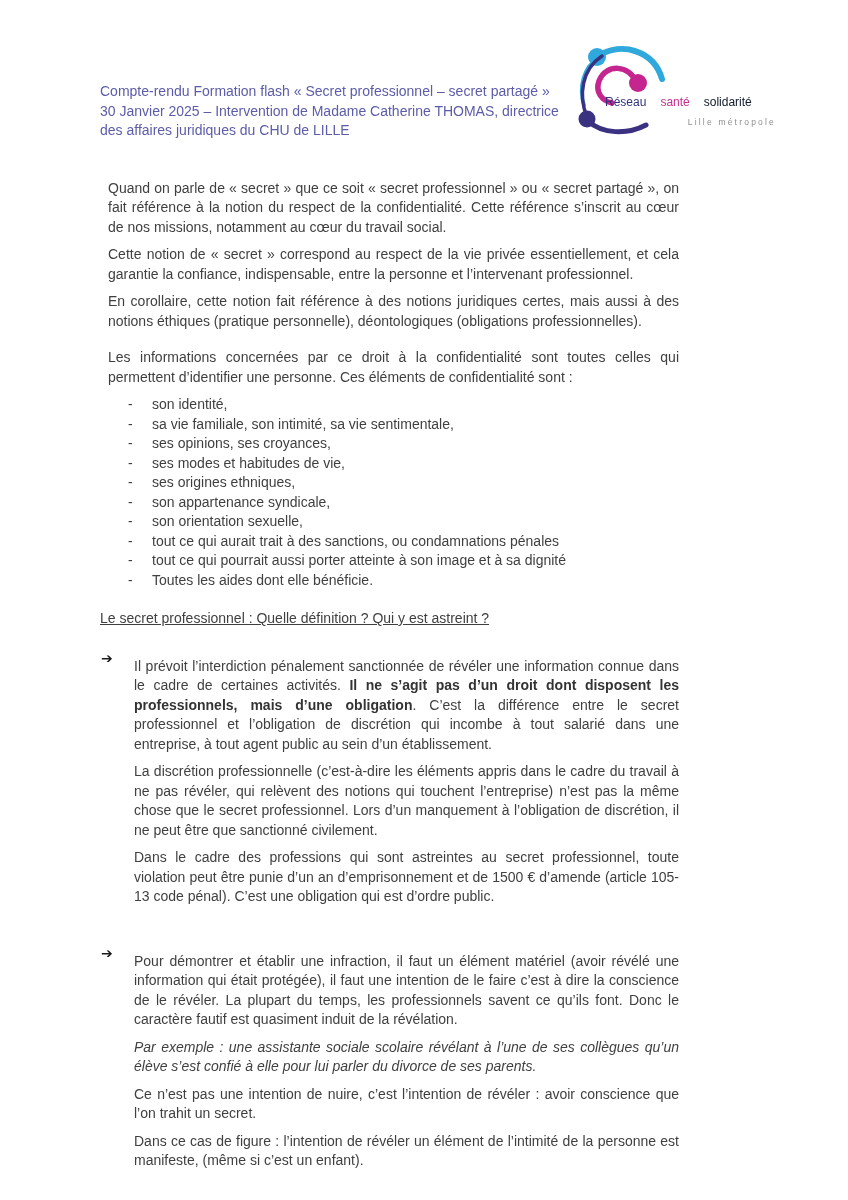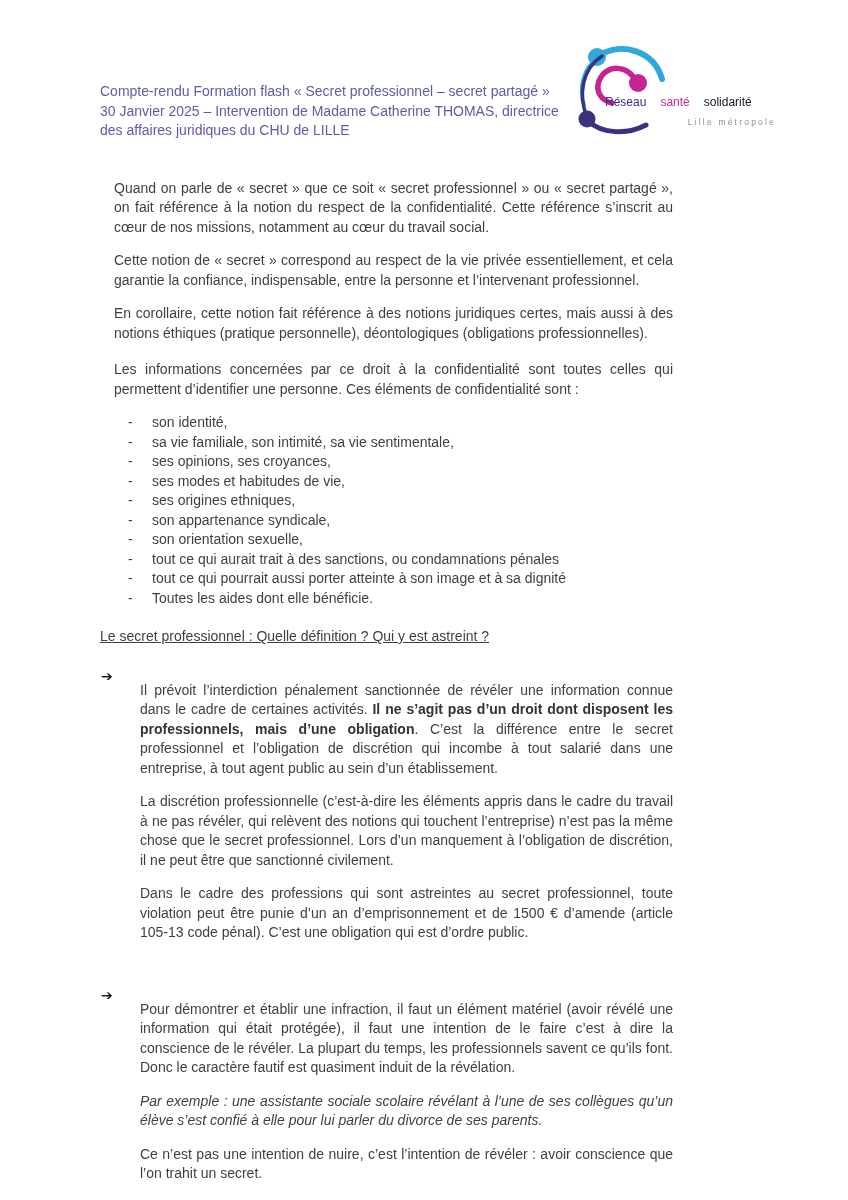--- a/index.html
+++ b/index.html
@@ -53,21 +53,21 @@
     white-space: nowrap;
   }
   
   .doc-body {
     margin-top: 38px;
     color: #3f3f3f;
     font-size: 14px;
     line-height: 19.5px;
     text-align: justify;
   }
-  .para { margin: 14px; }
+  .para { margin: 8px; }
   .gap-after  { margin-bottom: 17px; }
   .gap-before { margin-top: 15px; }
   .section-heading {
     font-size: 14px;
     font-weight: normal;
     text-decoration: underline;
     text-align: left;
     color: #3f3f3f;
     margin: 19px 0 20px 0;
     line-height: 19.5px;

